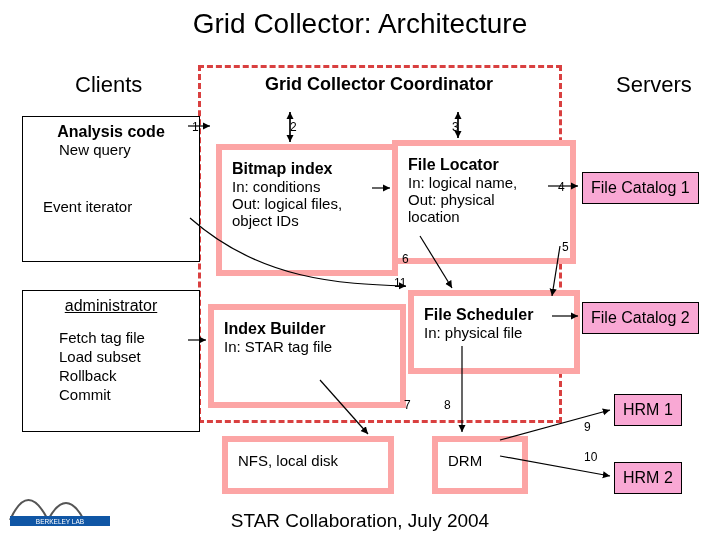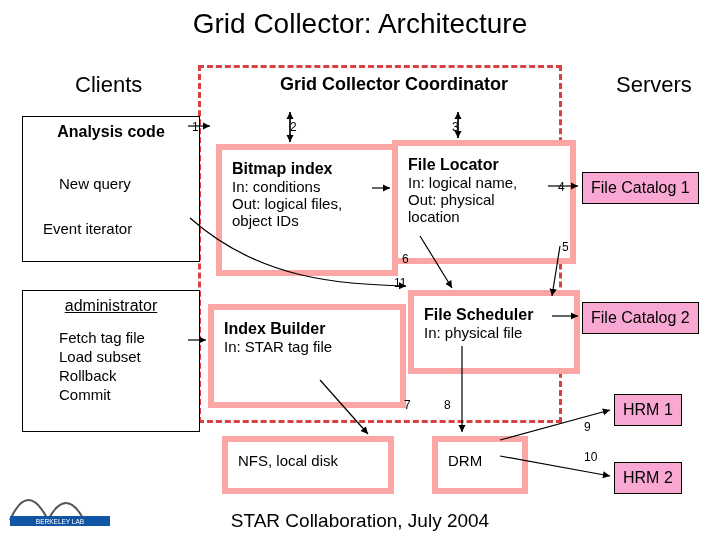--- a/index.html
+++ b/index.html
@@ -23,21 +23,21 @@
   }
   .section-label {
     position: absolute;
     font-size: 22px;
     font-family: Liberation Sans, sans-serif;
   }
   .coord-title {
     position: absolute;
     font-size: 18px;
     font-weight: bold;
-    text-align: right;
+    text-align: center;
   }
   .coord-box {
     position: absolute;
     border: 3px dashed #d94040;
   }
   .client-box {
     position: absolute;
     border: 1px solid #000;
     padding: 6px 8px;
     font-size: 15px;
@@ -101,22 +101,22 @@
 <div class="title">Grid Collector: Architecture</div>
 
 <div class="section-label" style="left:75px; top:72px;">Clients</div>
 <div class="section-label" style="left:616px; top:72px;">Servers</div>
 
 <div class="coord-box" style="left:198px; top:65px; width:358px; height:352px;"></div>
 <div class="coord-title" style="left:250px; top:74px; width:258px;">Grid Collector Coordinator</div>
 
 <div class="client-box" style="left:22px; top:116px; width:160px; height:132px;">
   <div class="client-heading">Analysis code</div>
-  <div class="client-sub" style="margin-top:34px;">New query</div>
-  <div class="client-sub" style="margin-top:28px; margin-left:12px;">Event iterator</div>
+  <div class="client-sub" style="margin-top:0;">New query</div>
+  <div class="client-sub" style="margin-top:40px; margin-left:12px;">Event iterator</div>
 </div>
 
 <div class="client-box" style="left:22px; top:290px; width:160px; height:128px;">
   <div class="client-heading" style="font-weight:normal; font-size:16px;text-decoration:underline;">administrator</div>
   <div class="client-sub" style="margin-top:14px;">Fetch tag file</div>
   <div class="client-sub">Load subset</div>
   <div class="client-sub">Rollback</div>
   <div class="client-sub">Commit</div>
 </div>
 

